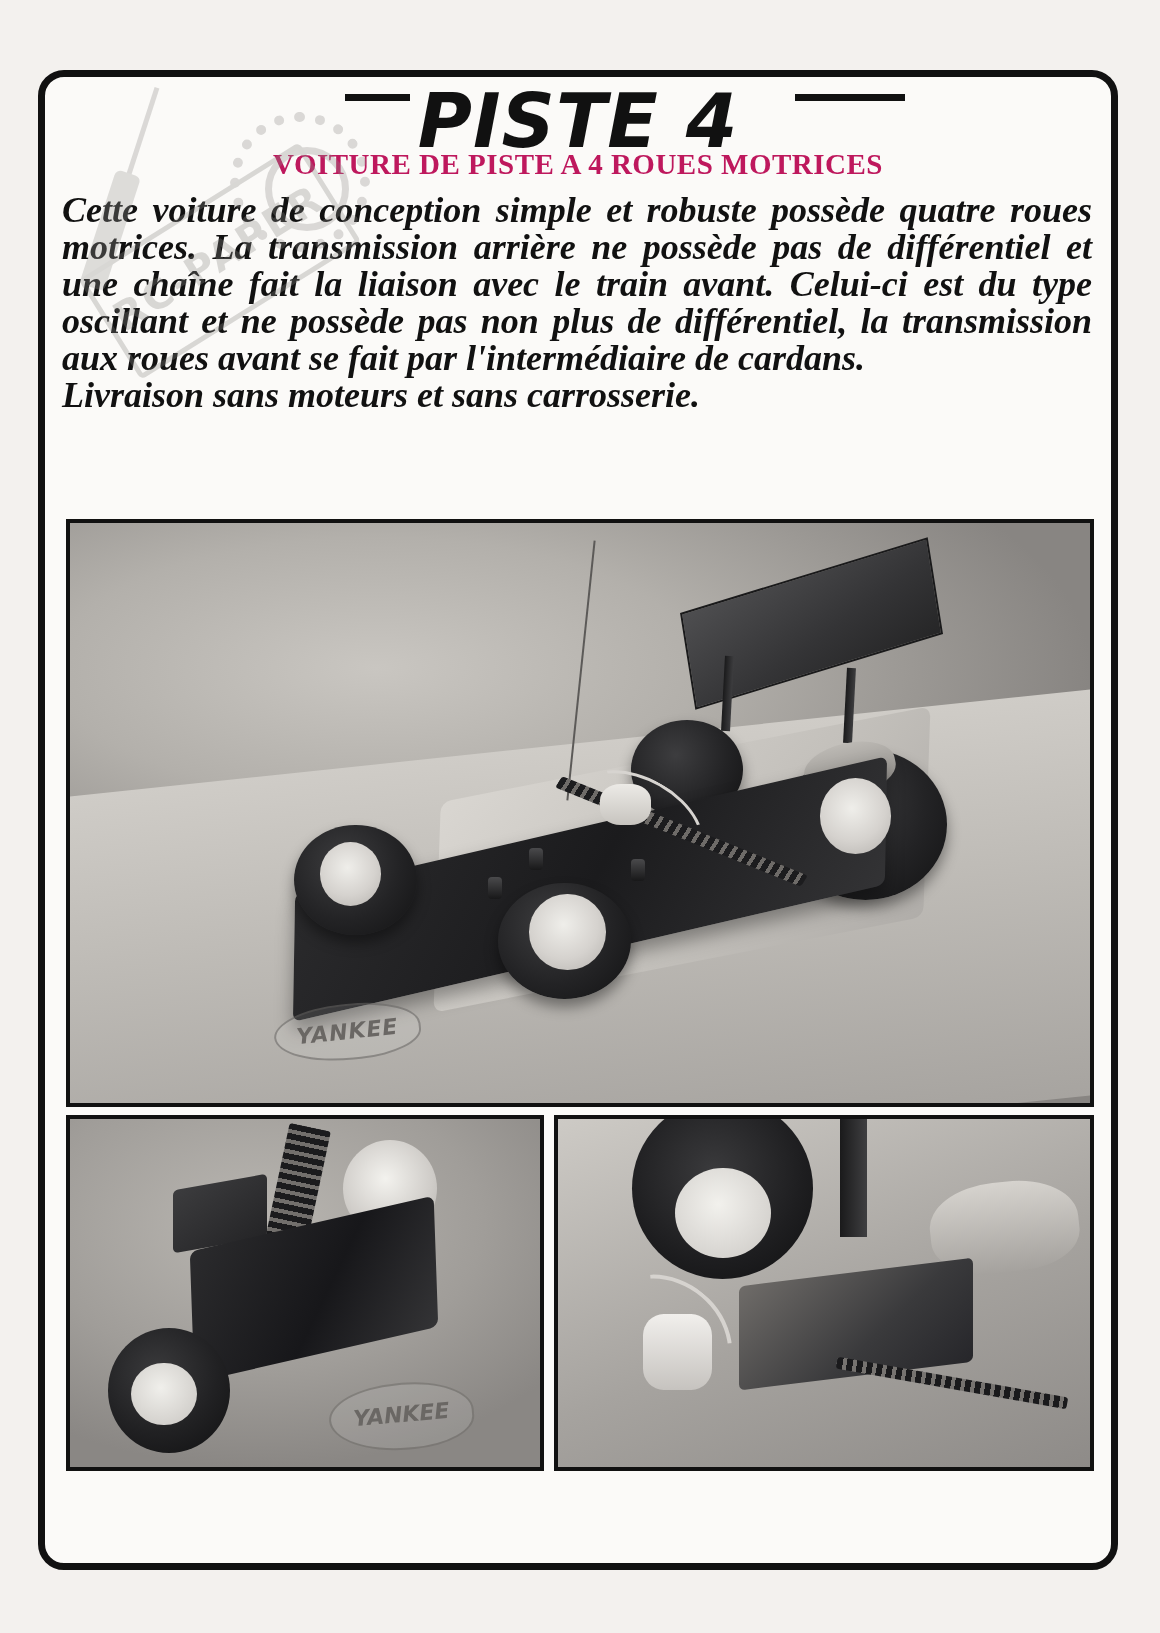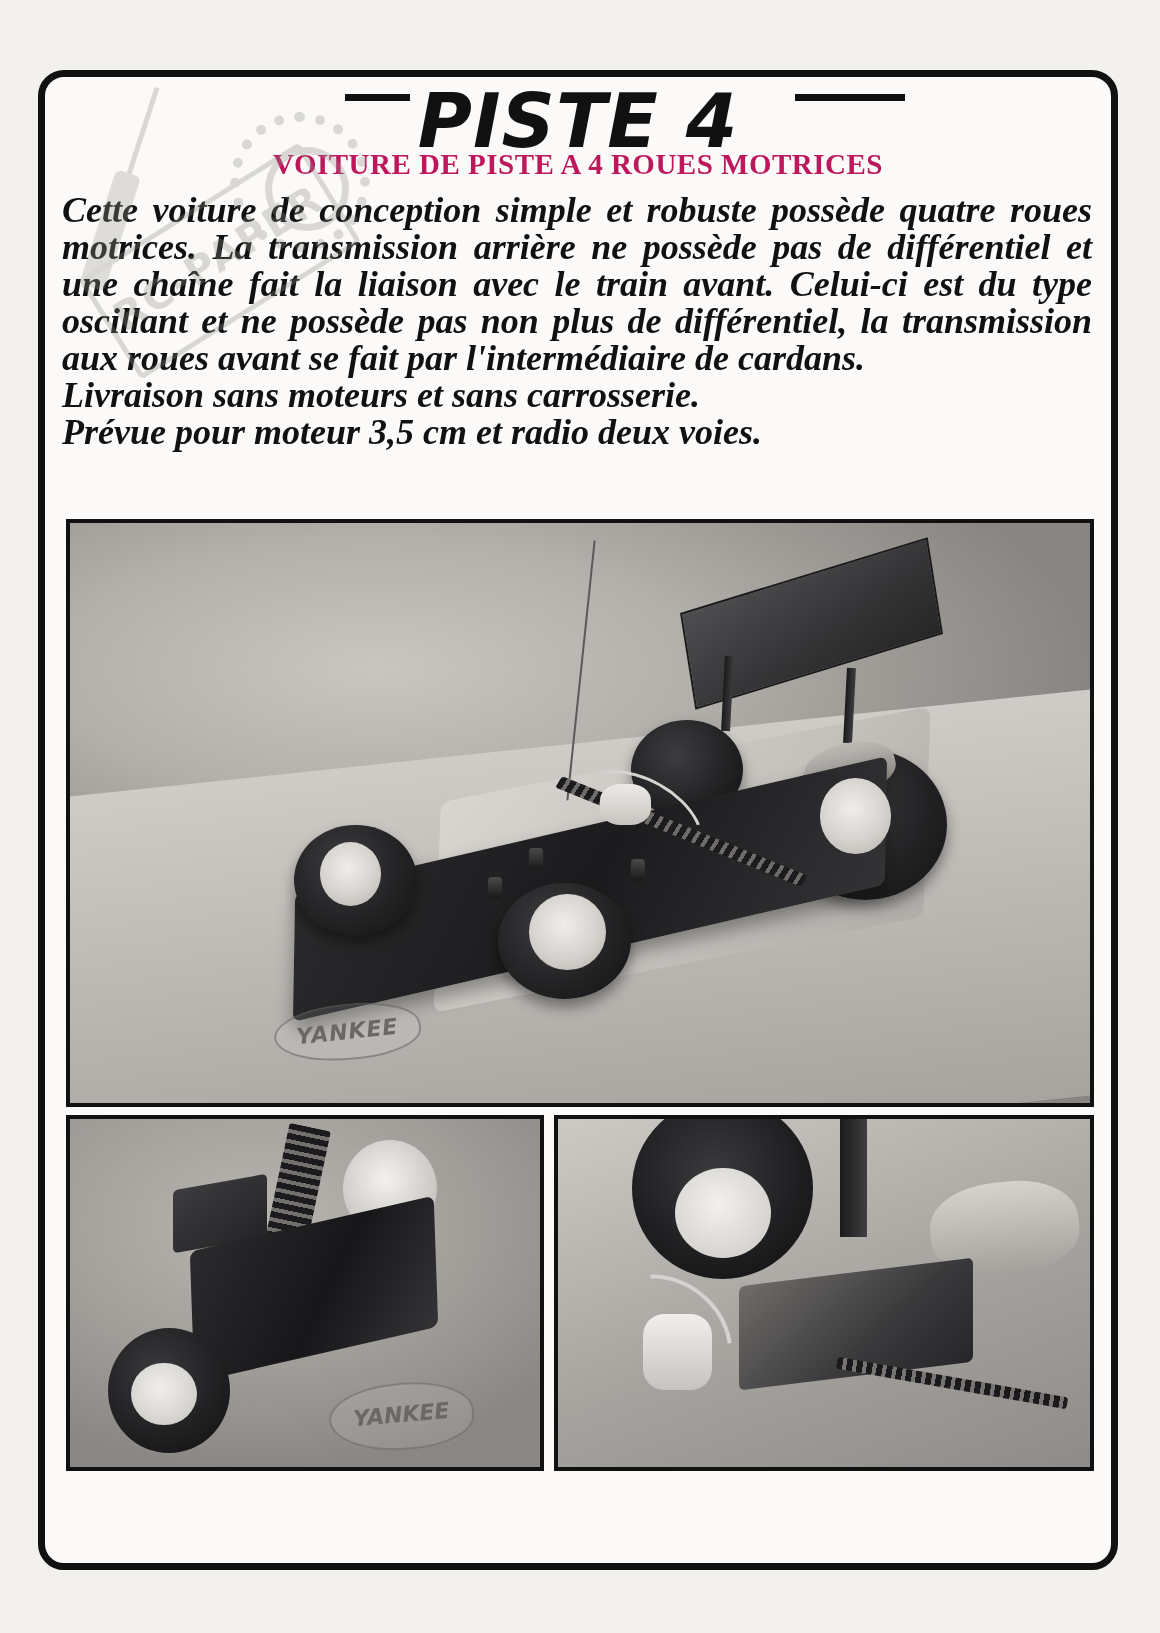--- a/index.html
+++ b/index.html
@@ -401,21 +401,20 @@
     <div class="title-rule-left"></div>
     <div class="title-rule-right"></div>
     <div class="main-title">PISTE 4</div>
   </div>
 
   <div class="subtitle">VOITURE DE PISTE A 4 ROUES MOTRICES</div>
 
   <div class="body-text">
     <p>Cette voiture de conception simple et robuste possède quatre roues motrices. La transmission arrière ne possède pas de différentiel et une chaîne fait la liaison avec le train avant. Celui-ci est du type oscillant et ne possède pas non plus de différentiel, la transmission aux roues avant se fait par l'intermédiaire de cardans.</p>
     <p class="nojust">Livraison sans moteurs et sans carrosserie.</p>
-    <p class="nojust">Prévue pour moteur 3,5 cm et radio deux voies.</p>
   </div>
 
   <div class="photo-main">
     <div class="mp-bg"></div>
     <div class="mp-table"></div>
     <div class="mp-plate"></div>
     <div class="mp-antenna"></div>
     <div class="mp-wing"></div>
     <div class="mp-wing-post p1"></div>
     <div class="mp-wing-post p2"></div>

